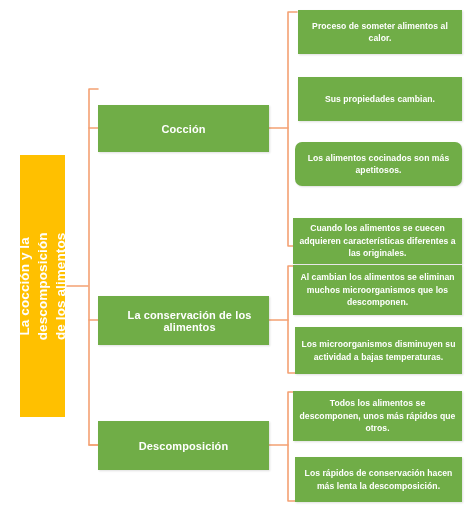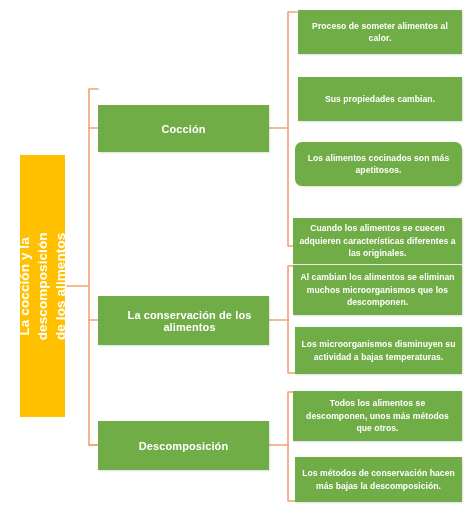--- a/index.html
+++ b/index.html
@@ -147,20 +147,20 @@
 
   <div class="node leaf-node" style="left:293px; top:265px; width:169px; height:50px;">
     <span>Al cambian los alimentos se eliminan muchos microorganismos que los descomponen.</span>
   </div>
 
   <div class="node leaf-node" style="left:295px; top:327px; width:167px; height:47px;">
     <span>Los microorganismos disminuyen su actividad a bajas temperaturas.</span>
   </div>
 
   <div class="node leaf-node" style="left:293px; top:391px; width:169px; height:50px;">
-    <span>Todos los alimentos se descomponen, unos más métodos que otros.</span>
+    <span>Todos los alimentos se descomponen, unos más rápidos que otros.</span>
   </div>
 
   <div class="node leaf-node" style="left:295px; top:457px; width:167px; height:45px;">
-    <span>Los métodos de conservación hacen más bajas la descomposición.</span>
+    <span>Los rápidos de conservación hacen más lenta la descomposición.</span>
   </div>
 
 </div>
 
 </body></html>

